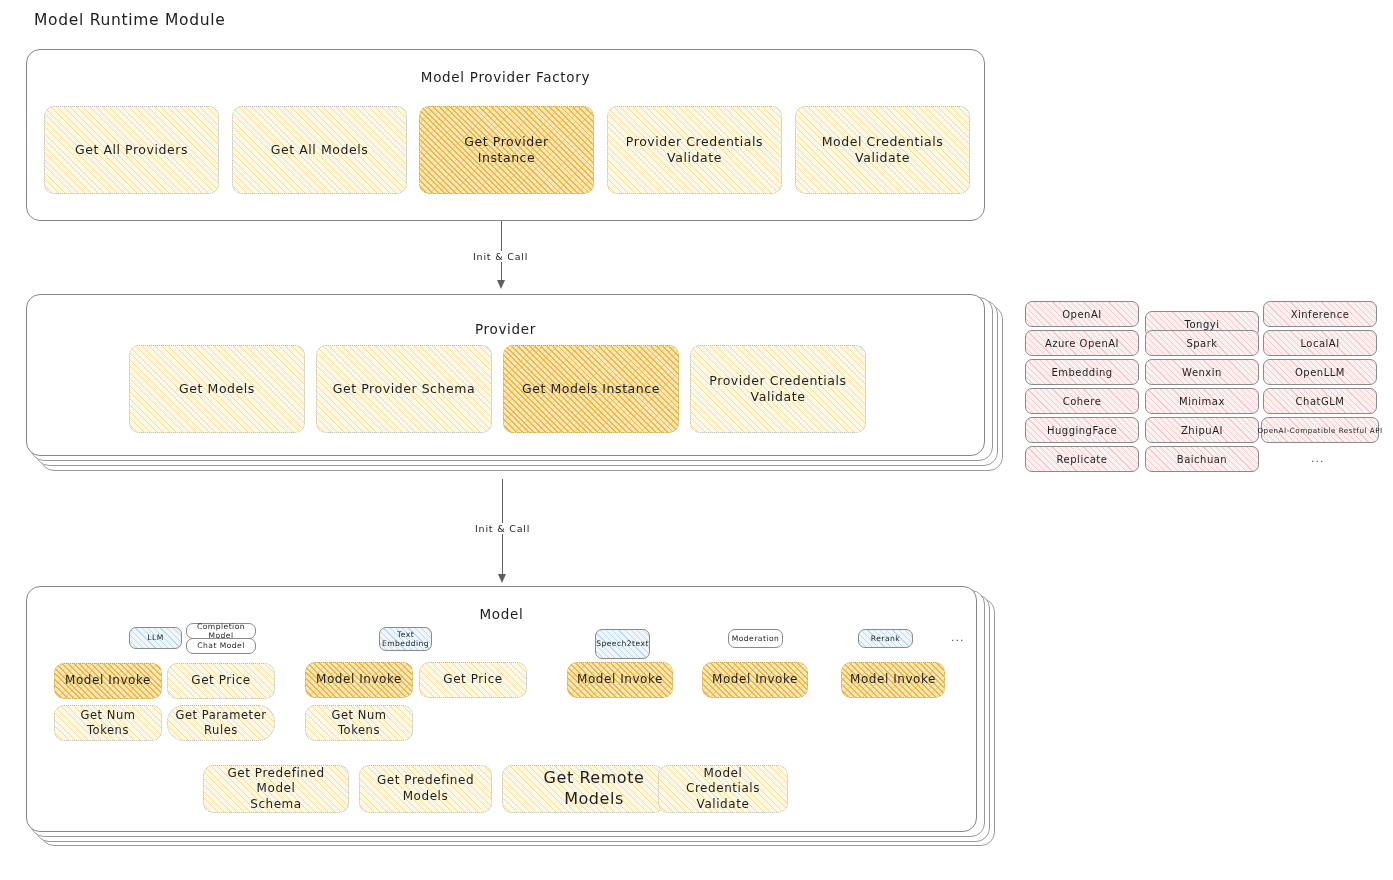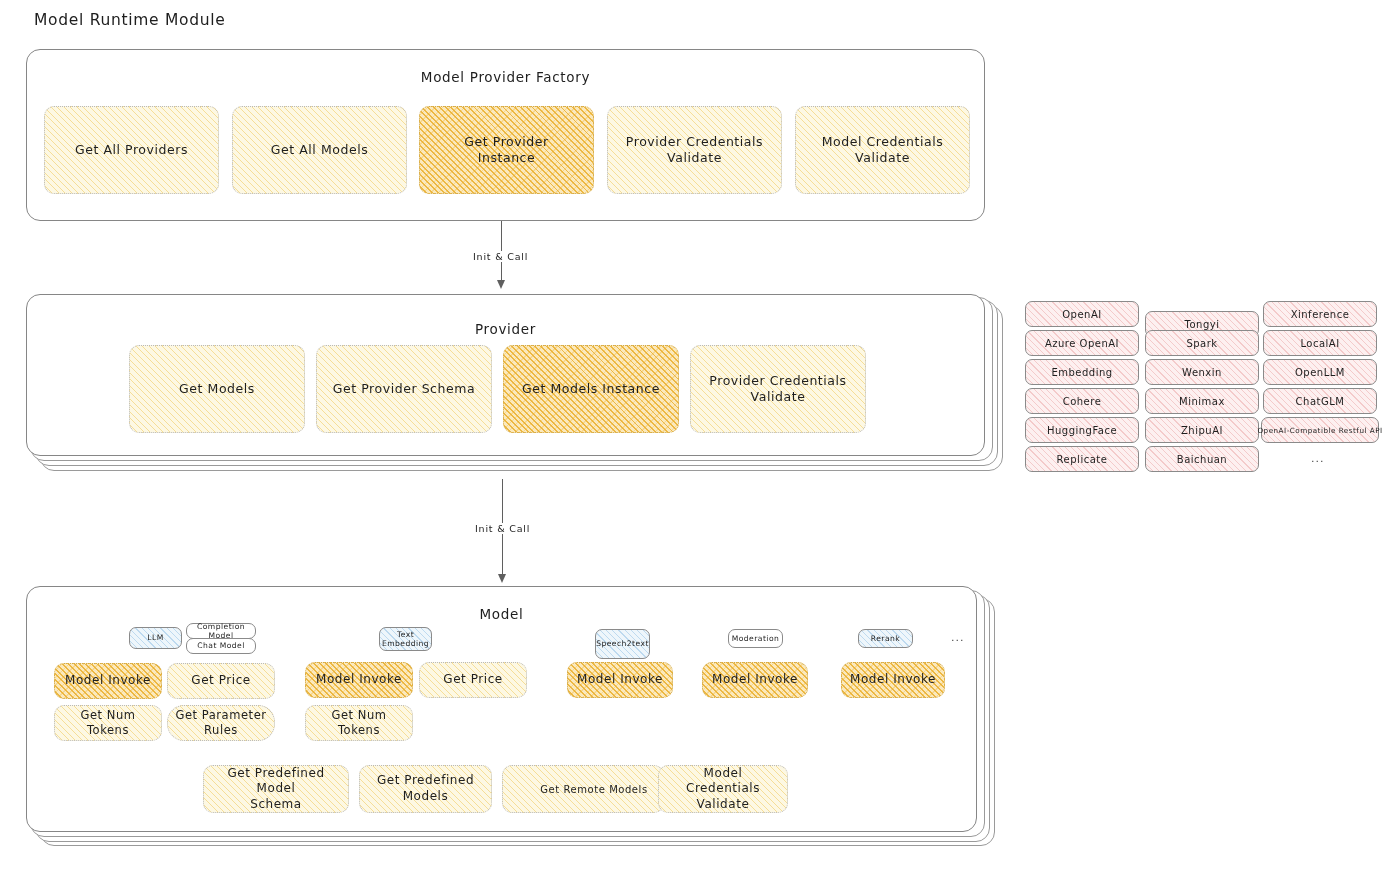--- a/index.html
+++ b/index.html
@@ -276,17 +276,17 @@
 
   <div class="badge fill-blue" style="left:858px; top:629px; width:55px; height:19px; z-index:2;">Rerank</div>
   <div class="box fill-amber-strong" style="left:841px; top:662px; width:104px; height:36px; font-size:12px; z-index:2;">Model Invoke</div>
 
   <div class="ellipsis" style="left:951px; top:631px; z-index:2;">...</div>
 
   <div class="box fill-amber-light" style="left:203px; top:765px; width:146px; height:48px; font-size:12px; z-index:2;">Get Predefined Model
 Schema</div>
   <div class="box fill-amber-light" style="left:359px; top:765px; width:133px; height:48px; font-size:12px; z-index:2;">Get Predefined
 Models</div>
-  <div class="box fill-amber-light" style="left:502px; top:765px; width:162px; height:48px; font-size:10px; z-index:2;padding-left:28px;">Get Remote Models</div>
+  <div class="box fill-amber-light" style="left:502px; top:765px; width:162px; height:48px; font-size:16px; z-index:2;padding-left:28px;">Get Remote Models</div>
   <div class="box fill-amber-light" style="left:658px; top:765px; width:130px; height:48px; font-size:12px; z-index:2;">Model Credentials
 Validate</div>
 
 </div>
 
 </body></html>

